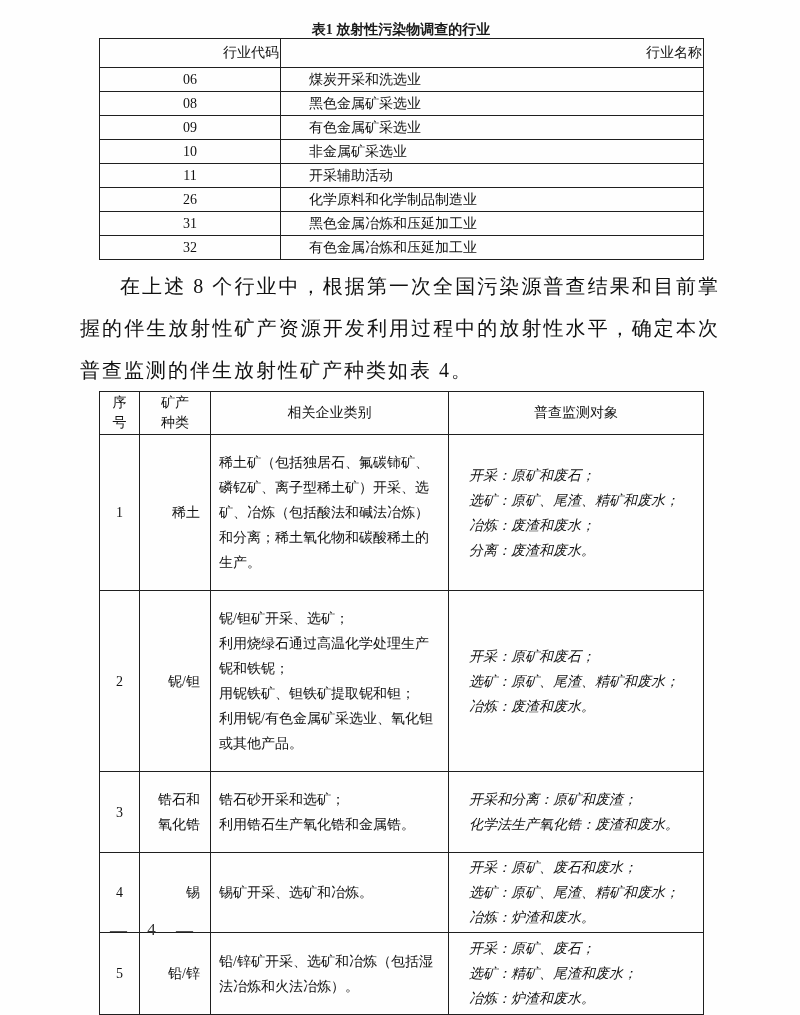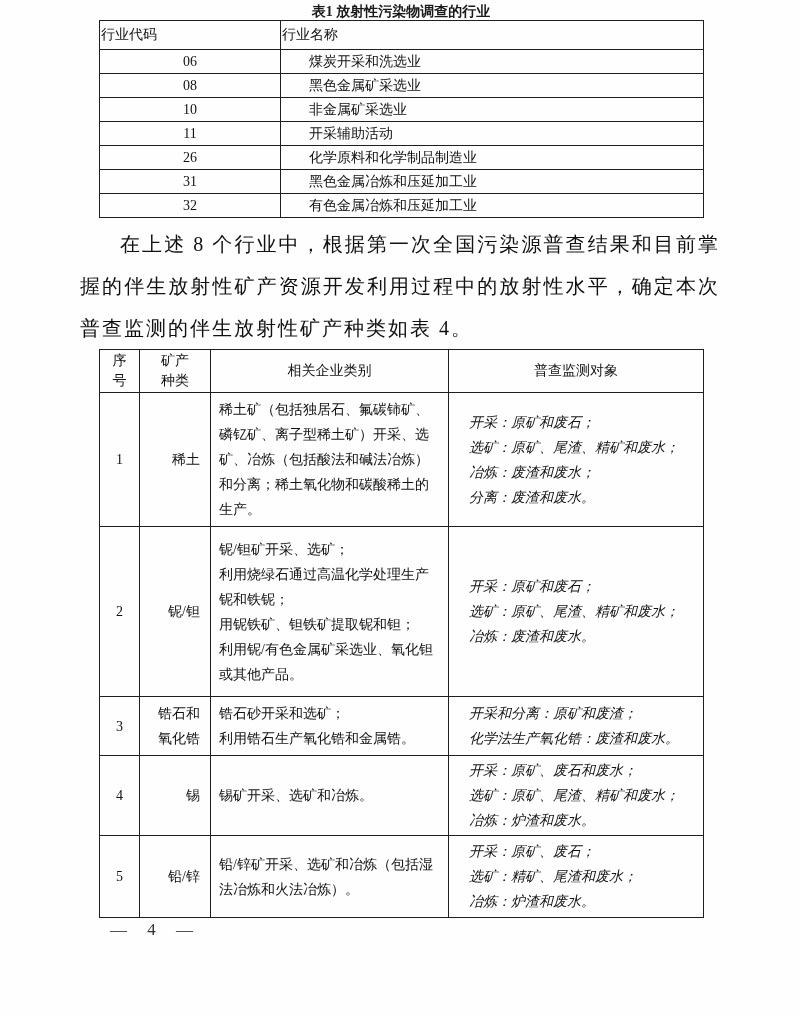--- a/index.html
+++ b/index.html
@@ -10,21 +10,21 @@
     color:#1a1a1a;
   }
   .page{
     position:relative;
     width:800px;height:1015px;
     overflow:hidden;
     background:#fefefe;
   }
   .content{
     position:absolute;
-    left:80px;top:0;
+    left:80px;top:18px;
     width:640px;
   }
   
   .tbl-caption{
     margin:3px 0 0 19px;
     width:604px;
     text-align:center;
     font-weight:bold;
     font-size:14px;
     line-height:17px;
@@ -39,21 +39,21 @@
     font-size:14px;
     color:#111;
   }
   table.doc-table th,
   table.doc-table td{
     border:1px solid #1f1f1f;
     font-weight:normal;
     overflow:hidden;
   }
   
-  .t1 th{height:26px;text-align:left;line-height:18px;}
+  .t1 th{height:26px;text-align:right;line-height:18px;}
   .t1 td{height:21px;line-height:16px;}
   .t1 .col-code{width:181px;}
   .t1 .col-name{width:423px;}
   .t1 td.code{text-align:center;}
   .t1 td.name{text-align:left;padding-left:28px;}
   
   .para{
     margin:5px 0 0 0;
     width:640px;
     font-size:20px;
@@ -66,21 +66,21 @@
   
   .t2 .col-no{width:40px;}
   .t2 .col-min{width:71px;}
   .t2 .col-ent{width:238px;}
   .t2 .col-mon{width:255px;}
   .t2 th{text-align:center;line-height:20px;vertical-align:middle;}
   .t2 tr.hdr{height:42px;}
   .t2 td{vertical-align:middle;line-height:25px;}
   .t2 td.c-no{text-align:center;}
   .t2 td.c-min{text-align:right;padding:0 10px;word-break:break-all;}
-  .t2 td.c-ent{text-align:left;padding:4px 8px;word-break:break-all;}
+  .t2 td.c-ent{text-align:left;padding:15px 8px;word-break:break-all;}
   .t2 td.c-mon{text-align:left;padding:2px 20px;word-break:break-all;font-style:italic;}
   .w-narrow{display:inline-block;width:1.3em;}
   .w-mid{display:inline-block;width:2.5em;}
   .t2 tr.r1{height:101px;}
   .t2 tr.r2{height:170px;}
   .t2 tr.r3{height:54px;}
   .t2 tr.r4{height:79px;}
   .t2 tr.r5{height:82px;}
   
   .page-number{
@@ -112,20 +112,24 @@
         </tr>
       </thead>
       <tbody>
         <tr>
           <td class="code">06</td>
           <td class="name">煤炭开采和洗选业</td>
         </tr>
         <tr>
           <td class="code">08</td>
           <td class="name">黑色金属矿采选业</td>
+        </tr>
+        <tr>
+          <td class="code">09</td>
+          <td class="name">有色金属矿采选业</td>
         </tr>
         <tr>
           <td class="code">10</td>
           <td class="name">非金属矿采选业</td>
         </tr>
         <tr>
           <td class="code">11</td>
           <td class="name">开采辅助活动</td>
         </tr>
         <tr>

